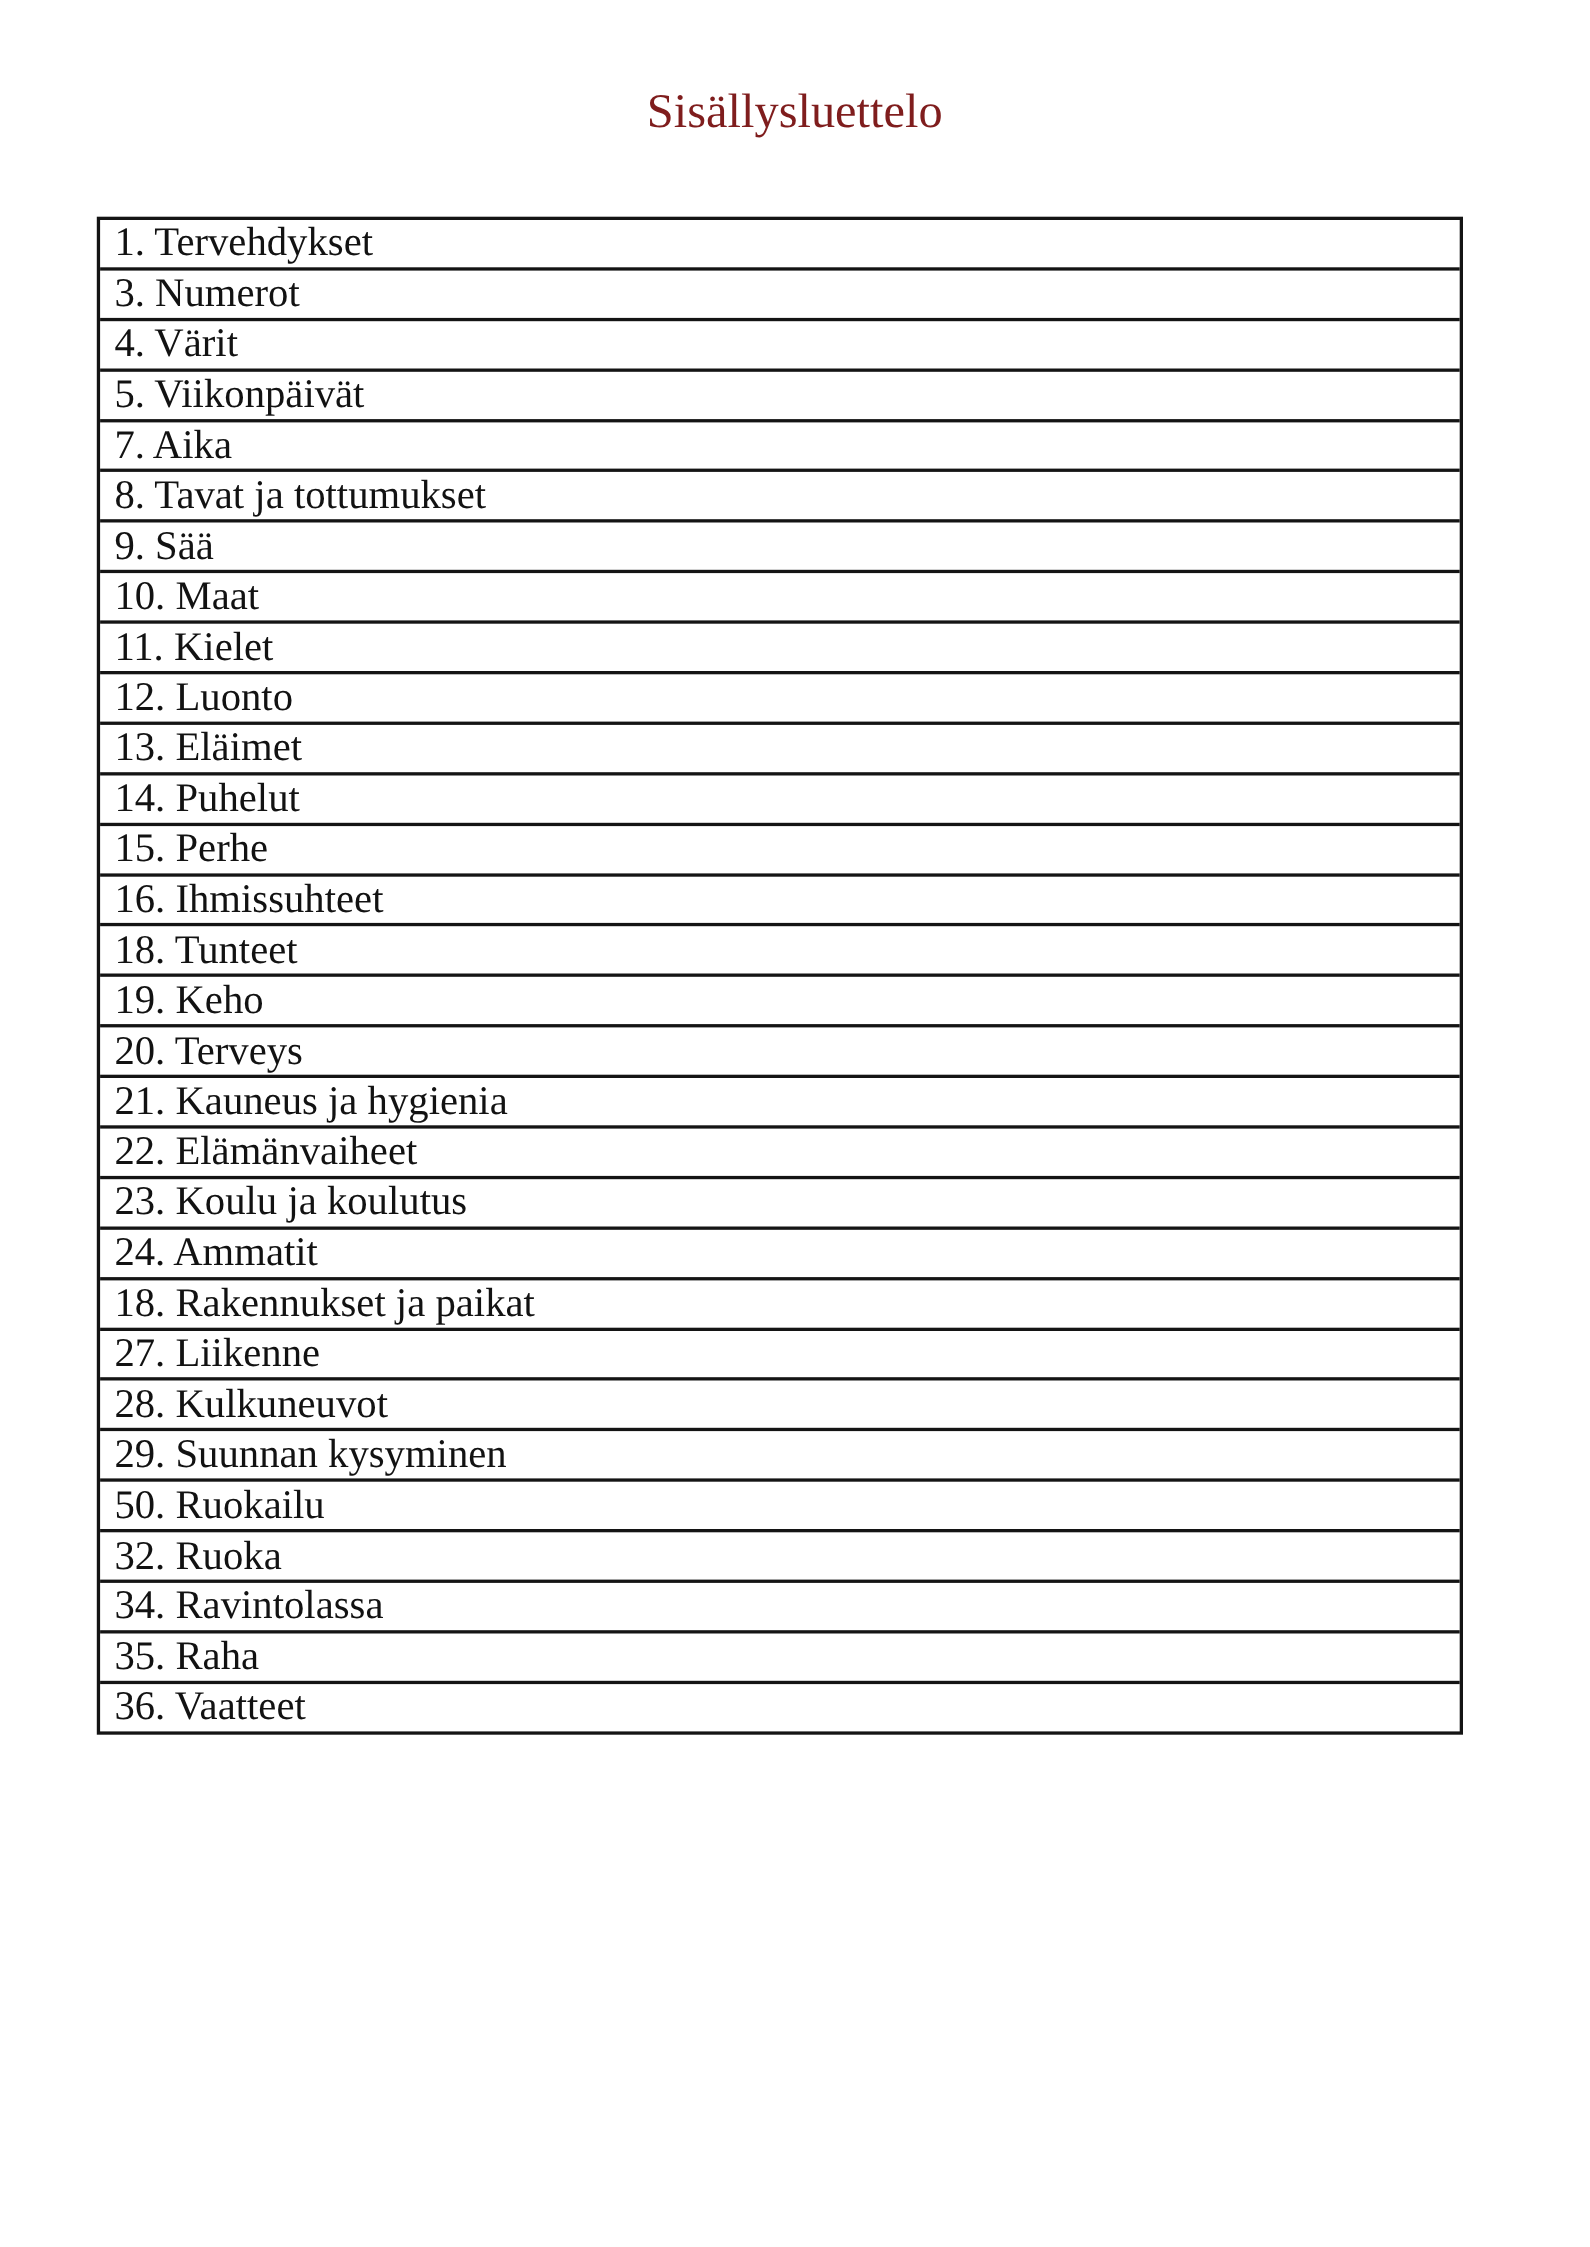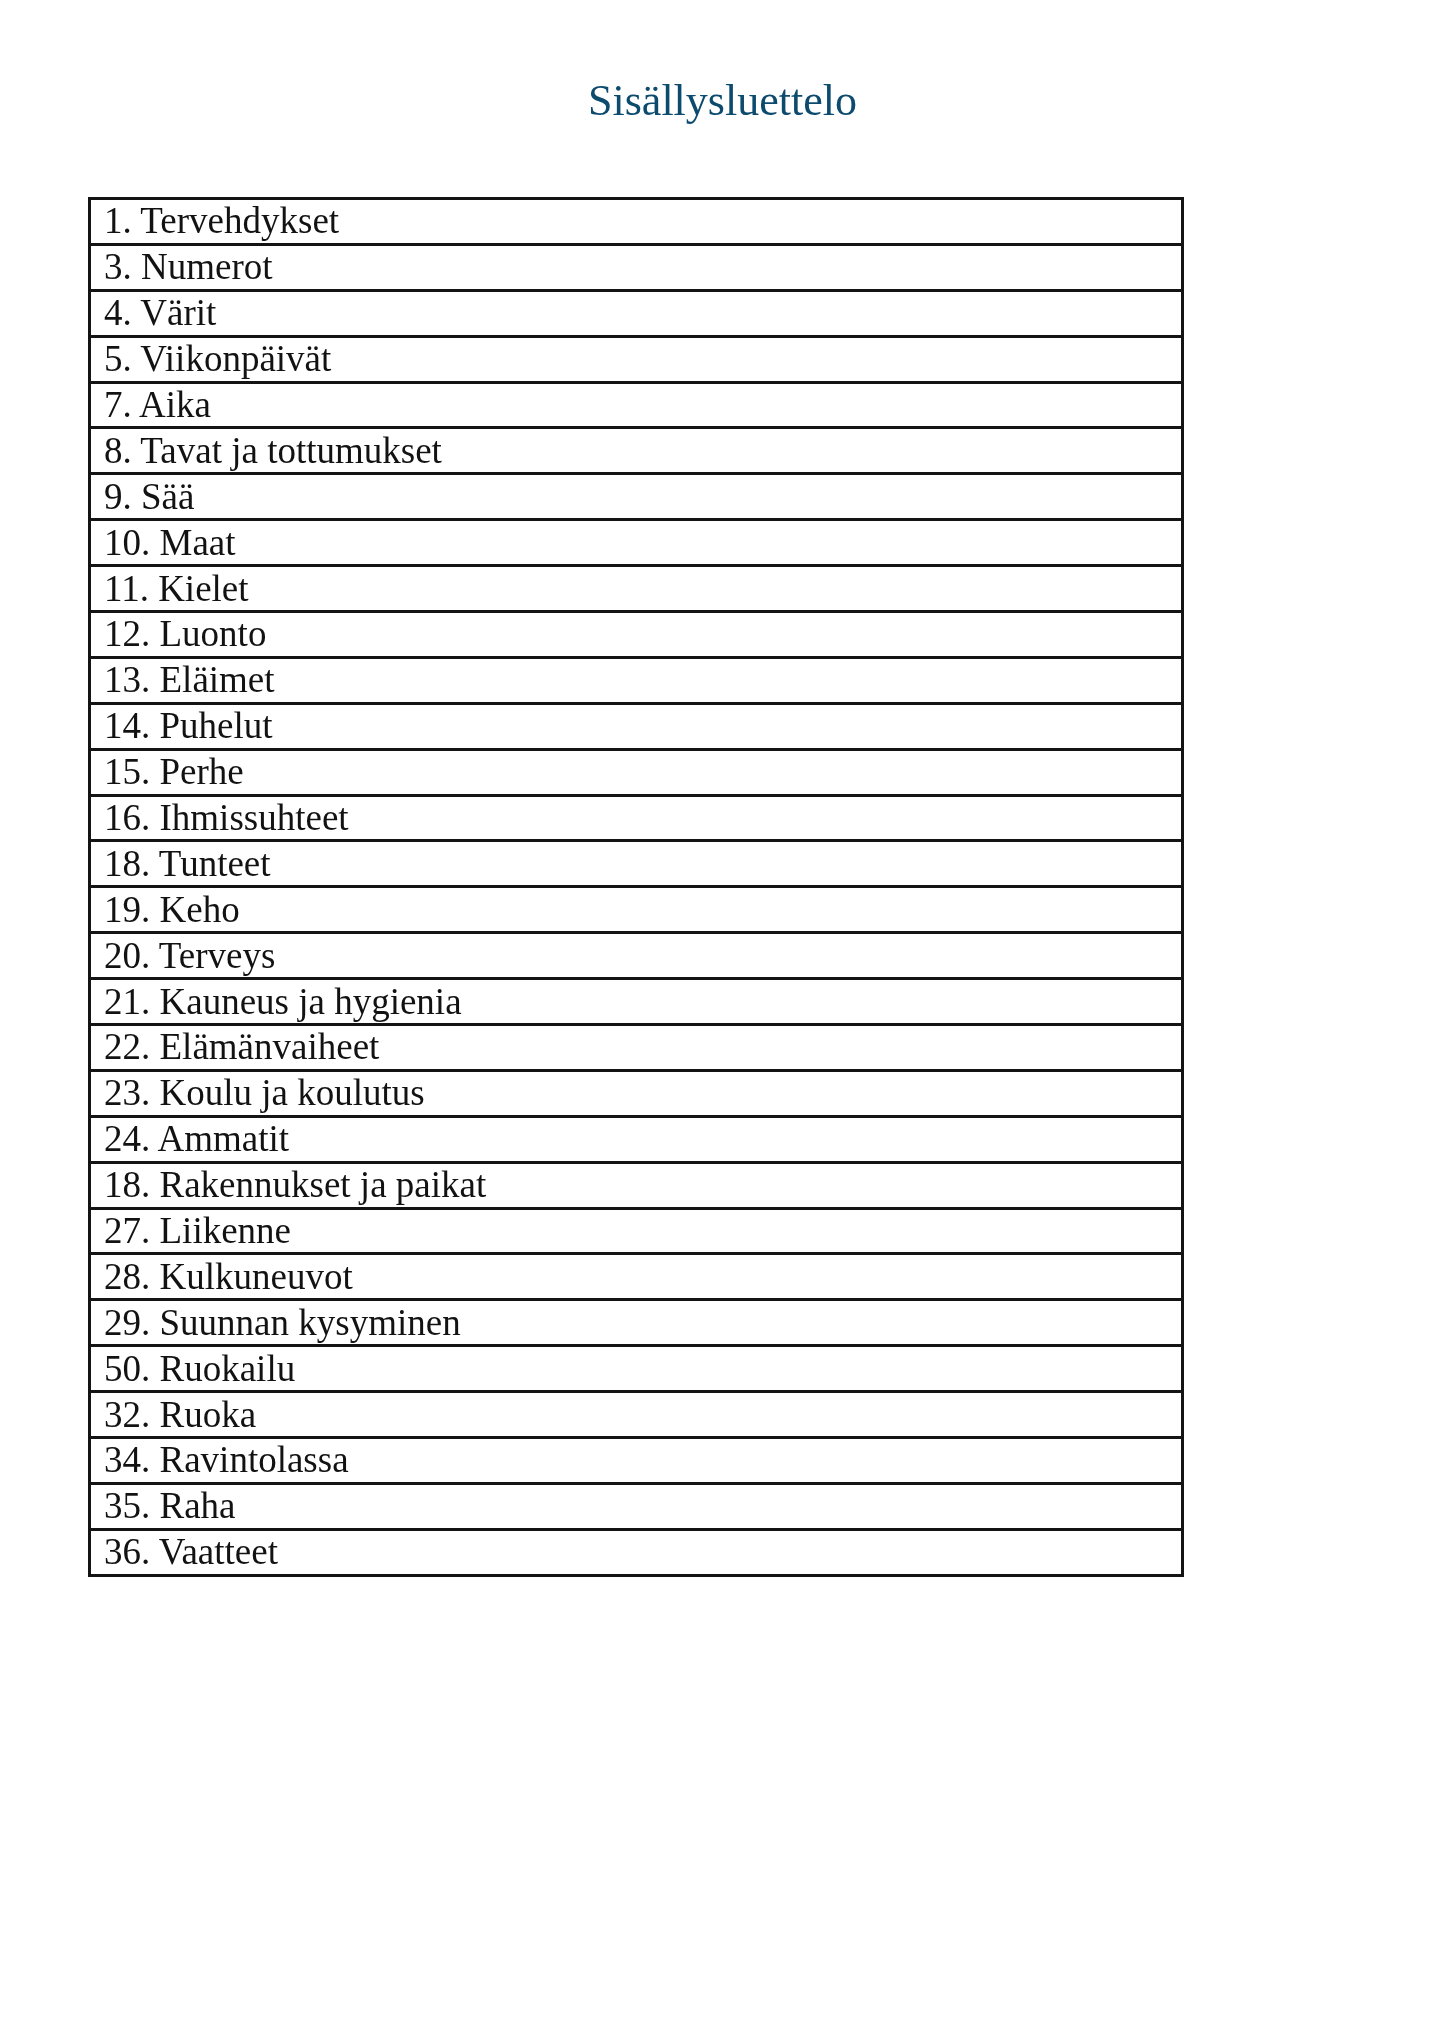--- a/index.html
+++ b/index.html
@@ -17,27 +17,27 @@
     overflow: hidden;
   }
   .page-title {
     position: absolute;
     top: 76px;
     left: 0;
     width: 100%;
     text-align: center;
     font-size: 44px;
     line-height: 50px;
-    color: #0c4a6e;
+    color: #7f1d1d;
   }
   .toc-table {
     position: absolute;
     left: 88px;
     top: 197px;
-    width: 1096px;
+    width: 1242px;
     box-sizing: border-box;
     border: 3px solid #141414;
     background: #ffffff;
   }
   .toc-row {
     box-sizing: content-box;
     height: 42.9px;
     border-bottom: 3px solid #141414;
     display: flex;
     align-items: center;

